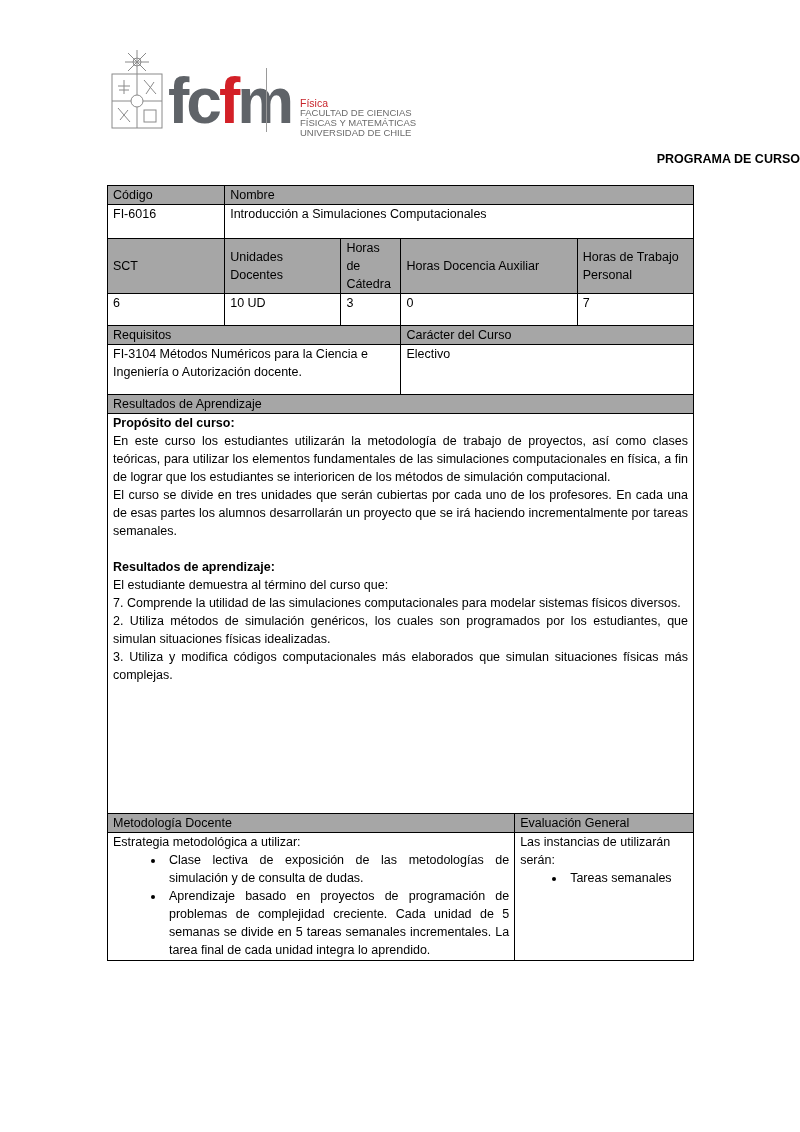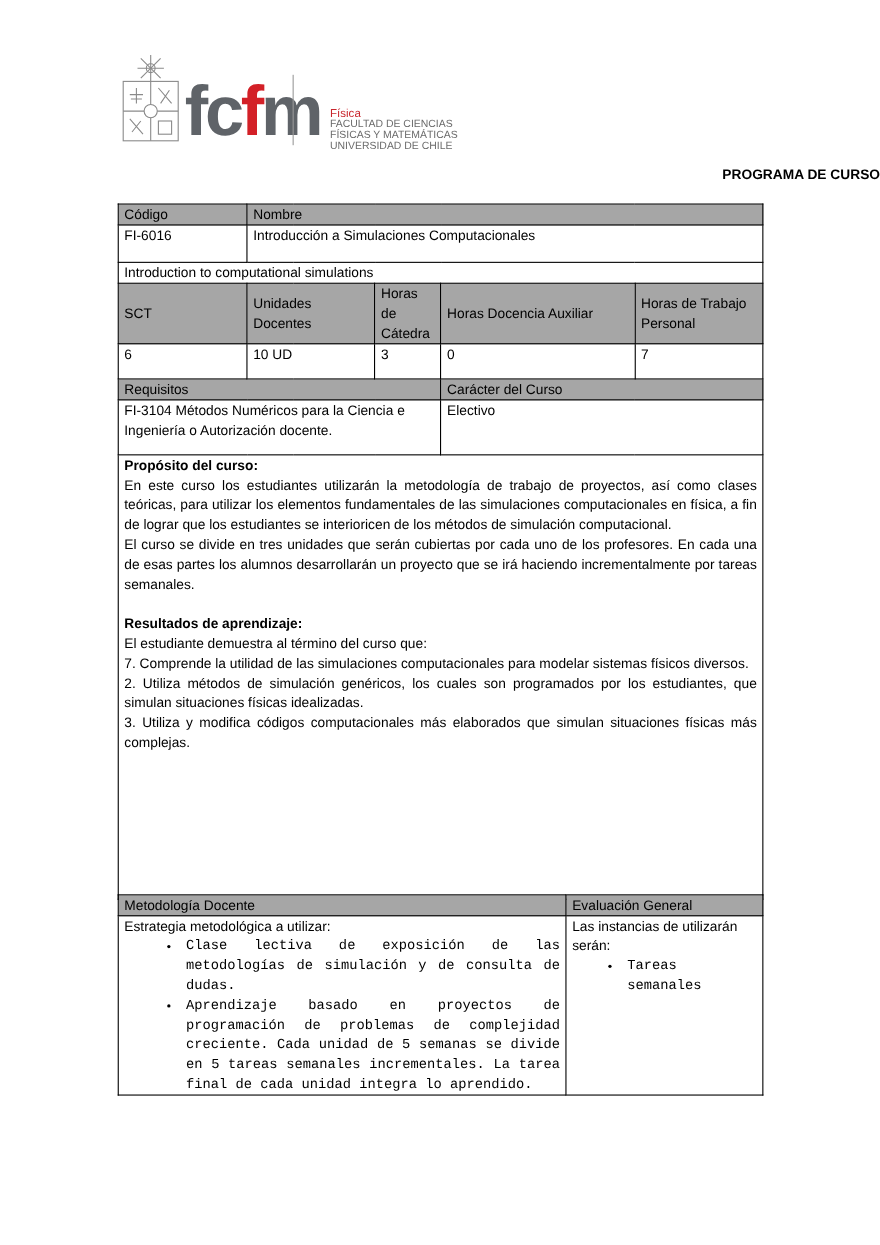--- a/index.html
+++ b/index.html
@@ -22,21 +22,21 @@
   td { border:1px solid #000; padding:0 5px; vertical-align:top; line-height:18px; }
   .hdr { background:#a6a6a6; }
   .c { text-align:left; }
   .vc { vertical-align:middle; }
 
   #t1 { left:107px; top:185px; width:587px; }
   #t2 { left:107px; top:813px; width:587px; }
 
   .body-text p { margin:0; text-align:justify; }
   .body-text .b { font-weight:bold; }
-  ul.bul { margin:0; padding-left:52px;font-family:Liberation Mono, monospace; }
+  ul.bul { margin:0; padding-left:52px; }
   ul.bul li { text-align:justify; padding-left:4px; }
 </style>
 </head>
 <body>
 
 <div class="page">
 
   <div class="logo">
     <svg class="crest" viewBox="0 0 58 84">
       <g stroke="#8a8a8a" stroke-width="1" fill="none">
@@ -78,23 +78,20 @@
     </colgroup>
     <tbody>
         <tr>
       <td class="hdr">Código</td>
       <td class="hdr" colspan="5">Nombre</td>
     </tr>
     <tr style="height:34px">
       <td class="c">FI-6016</td>
       <td class="c" colspan="5">Introducción a Simulaciones Computacionales</td>
     </tr>
-    <tr>
-      <td class="c" colspan="6">Introduction to computational simulations</td>
-    </tr>
     <tr style="height:54px">
       <td class="hdr c vc" style="width:106px">SCT</td>
       <td class="hdr c vc" colspan="2">Unidades Docentes</td>
       <td class="hdr c vc">Horas de Cátedra</td>
       <td class="hdr c vc">Horas Docencia Auxiliar</td>
       <td class="hdr c vc">Horas de Trabajo Personal</td>
     </tr>
     <tr style="height:32px">
       <td class="c">6</td>
       <td class="c" colspan="2">10 UD</td>
@@ -102,20 +99,23 @@
       <td class="c">0</td>
       <td class="c">7</td>
     </tr>
     <tr>
       <td class="hdr c" colspan="4">Requisitos</td>
       <td class="hdr c" colspan="2">Carácter del Curso</td>
     </tr>
     <tr style="height:50px">
       <td colspan="4">FI-3104 Métodos Numéricos para la Ciencia e Ingeniería o Autorización docente.</td>
       <td class="c" colspan="2">Electivo</td>
+    </tr>
+    <tr>
+      <td class="hdr c" colspan="6">Resultados de Aprendizaje</td>
     </tr>
     <tr style="height:404px">
       <td colspan="6" class="body-text">
         <p class="b">Propósito del curso:</p>
         <p>En este curso los estudiantes utilizarán la metodología de trabajo de proyectos, así como clases teóricas, para utilizar los elementos fundamentales de las simulaciones computacionales en física, a fin de lograr que  los estudiantes se interioricen de los métodos de simulación computacional.</p>
         <p>El curso se divide en tres unidades que serán cubiertas por cada uno de los profesores. En cada una de esas partes los alumnos desarrollarán un proyecto que se irá haciendo incrementalmente por tareas semanales.</p>
         <p>&nbsp;</p>
         <p class="b">Resultados de aprendizaje:</p>
         <p>El estudiante demuestra al término del curso que:</p>
         <p>7. Comprende la utilidad de las simulaciones computacionales para modelar sistemas físicos diversos.</p>

